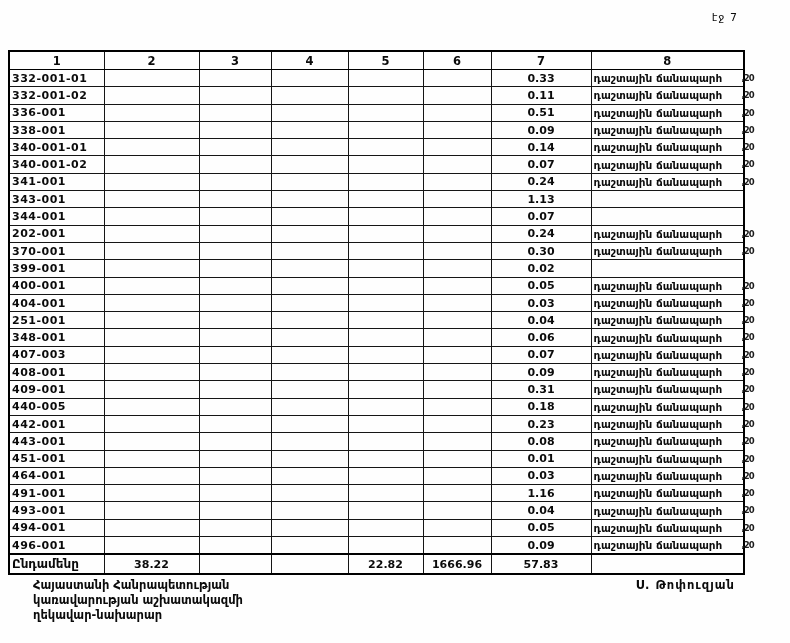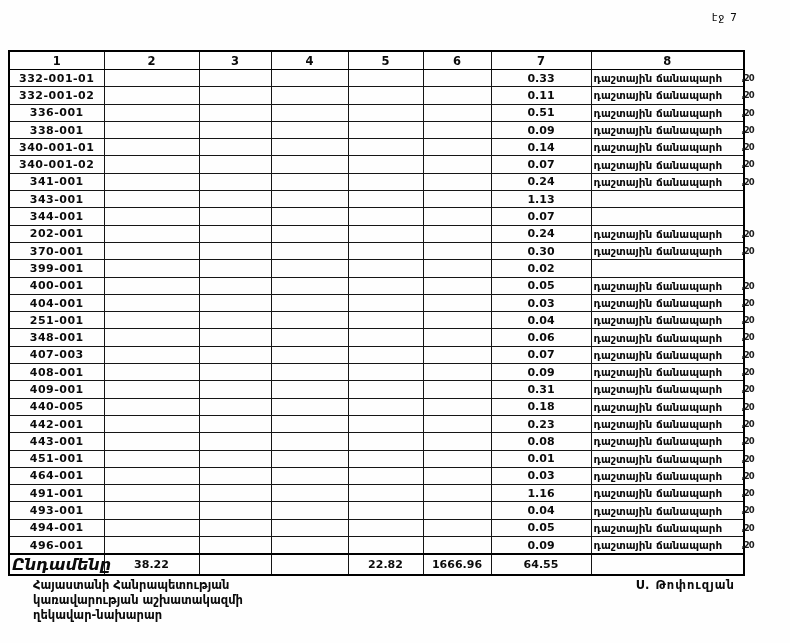--- a/index.html
+++ b/index.html
@@ -27,32 +27,32 @@
     padding:0 2px;height:16.3px;
     overflow:visible;white-space:nowrap;
     font-weight:bold;
   }
   table.doc thead th{
     border-top:2px solid #000;border-bottom:1.5px solid #000;
     font-size:11.5px;text-align:center;height:17px;
     font-weight:bold;
   }
   table.doc{border:2px solid #000;}
-  td.code{text-align:center;letter-spacing:0.5px;}
+  td.code{text-align:left;letter-spacing:0.5px;}
   td.num{text-align:center;}
   td.note{position:relative;text-align:left;font-size:10.5px;padding-left:3px;margin-left:32px;}
   .note-overflow{
     position:absolute;left:150px;top:3px;
     font-size:8.5px;color:#1a1a1a;letter-spacing:-1px;
   }
   tr.total-row td{
     border-top:2.5px solid #000;border-bottom:2.5px solid #000;
     height:18px;font-weight:bold;
   }
-  td.total-label{text-align:right;font-size:16px;font-style:italic;}
+  td.total-label{text-align:left;font-size:12px;}
   .footer-left{
     position:absolute;left:33px;top:578px;
     font-size:11.5px;font-weight:bold;line-height:15px;
   }
   .signature{
     position:absolute;right:55px;top:578px;
     font-size:11.5px;font-weight:bold;letter-spacing:1px;
   }
 </style>
 </head>
@@ -366,21 +366,21 @@
       </tr>
     </tbody>
   <tfoot>
     <tr class="total-row">
       <td class="total-label">Ընդամենը</td>
       <td class="num">38.22</td>
       <td></td>
       <td></td>
       <td class="num">22.82</td>
       <td class="num">1666.96</td>
-      <td class="num">64.55</td>
+      <td class="num">57.83</td>
       <td></td>
     </tr>
   </tfoot>
 </table>
 
 <div class="footer-left">
   <div>Հայաստանի Հանրապետության</div>
   <div>կառավարության աշխատակազմի</div>
   <div>ղեկավար-նախարար</div>
 </div>

